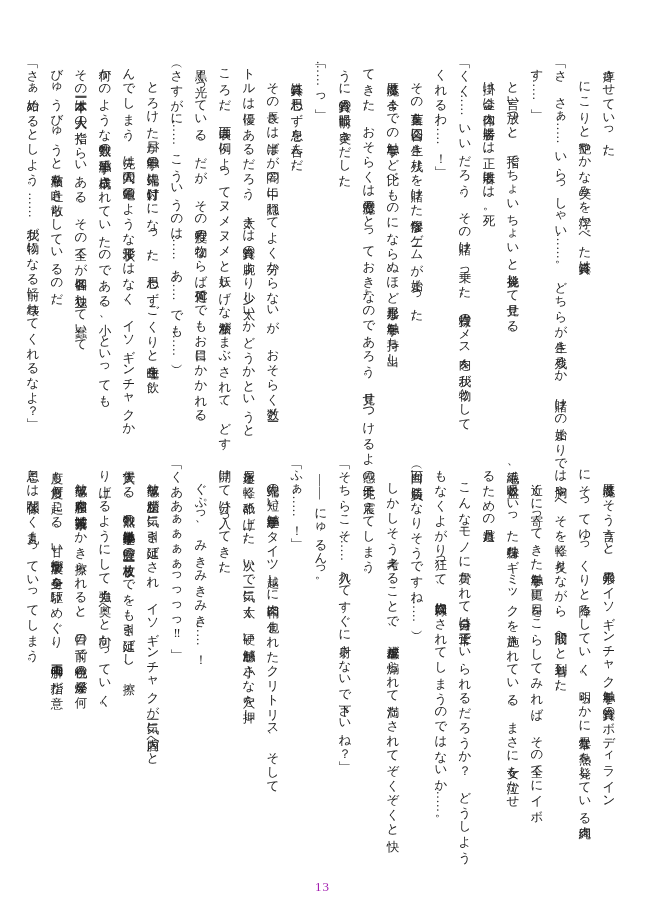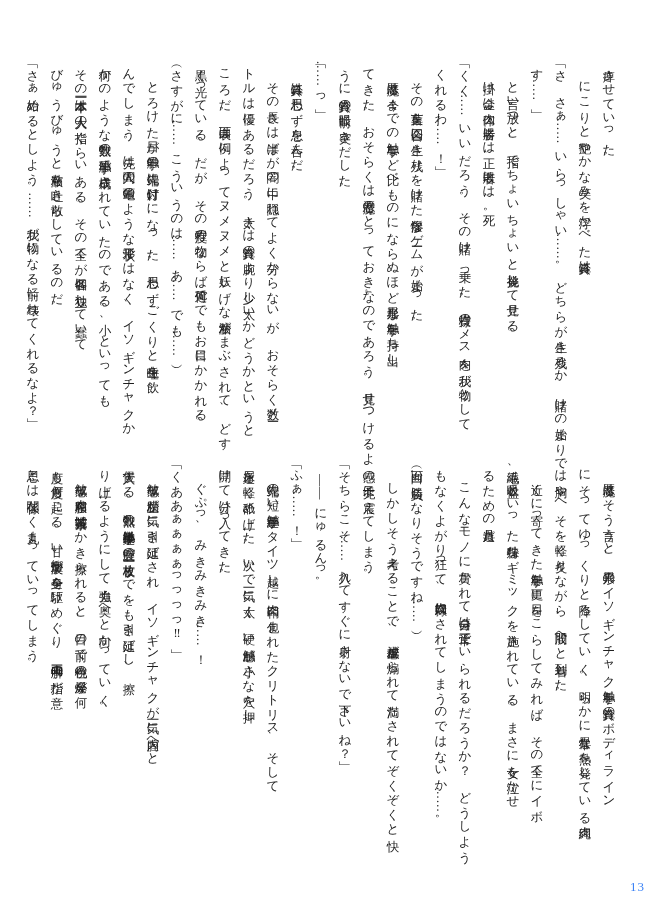--- a/index.html
+++ b/index.html
@@ -36,24 +36,24 @@
     right: 24px;
   }
   .col {
     
   }
   .page-number {
     position: absolute;
     left: 0;
     right: 0;
     bottom: 16px;
-    text-align: right;
+    text-align: center;
     font-size: 13px;
     letter-spacing: 1px;
-    color: #3b82f6;
+    color: #a21caf;
   }
 </style>
 </head>
 <body>
 
 <div class="page">
 
   <div class="vblock vblock-top"><div class="col">痺させていった。</div><div class="col">　にこりと艶やかな笑みを浮かべた真鈴は</div><div class="col">「さ、さぁ……いらっしゃい……。どちらが生き残るか、賭けの始まりで</div><div class="col">す……」</div><div class="col">　と言い放つと、指でちょいちょいと挑発して見せる。</div><div class="col">　掛け金は肉体。勝者には正、敗者には、死。</div><div class="col">「くく……いいだろう。その賭け、乗った。貴様のメス肉を我が物として</div><div class="col">くれるわ……！」</div><div class="col">　その言葉を合図に生き残りを賭けた淫惨なゲームが始まった。</div><div class="col">　悪魔は今までの触手など比べものにならぬほど異形な触手を持ち出し</div><div class="col">てきた。おそらくは悪魔の『とっておき』なのであろう。見せつけるよ</div><div class="col">うに真鈴の眼前に突きだした。</div><div class="col">「……っ」</div><div class="col">　真鈴は思わず息を呑んだ。</div><div class="col">　その長さは半ばが闇の中に隠れてよく分からないが、おそらく数メー</div><div class="col">トルは優にあるだろう。太さは真鈴の腕より少し太いかどうかというと</div><div class="col">ころだ。表面は例によってヌメヌメと妖しげな粘液がまぶされて、どす</div><div class="col">黒く光っている。だが、その程度の物ならば何処ででもお目にかかれる。</div><div class="col">（さすがに……こういうのは……あ……でも……）</div><div class="col">　とろけた目が触手の先端に釘付けになった。思わずごくりと生唾を飲</div><div class="col">んでしまう。先は人間の亀頭のような形状ではなく、イソギンチャクか</div><div class="col">何かのような無数の小触手で構成されていたのである。小、といっても</div><div class="col">その一本一本は大人の指ぐらいある。その全てが各個に独立して蠢いて</div><div class="col">びゅうびゅうと粘液を吐き散らしているのだ。</div><div class="col">「さぁ始めるとしよう。……我が物になる前に壊れてくれるなよ？」</div></div>
 
   <div class="vblock vblock-bottom"><div class="col">　悪魔はそう言うと、異形のイソギンチャク触手を真鈴のボディライン</div><div class="col">にそってゆっくりと降ろしていく。明らかに異常な熱を発している肉縄</div><div class="col">は胸やへそを軽く炙りながら、股間へと到着した。</div><div class="col">　近くに寄ってきた触手を更に目をこらしてみれば、その全てにイボ、</div><div class="col">繊毛、吸盤といった特殊なギミックを施されている。まさに女を泣かせ</div><div class="col">るための道具だ。</div><div class="col">　こんなモノに貫かれて自分は正常でいられるだろうか？　どうしよう</div><div class="col">もなくよがり狂って、肉奴隷にされてしまうのではないか……。</div><div class="col">（面白い勝負になりそうですね……）</div><div class="col">　しかしそう考えることで、被虐感が煽られて満たされてぞくぞくと快</div><div class="col">感の予兆に震えてしまう。</div><div class="col">「そちらこそ……入れてすぐに射さないで下さいね？」</div><div class="col">　――にゅるんっ。</div><div class="col">「ふぁ……！」</div><div class="col">　先端の短い触手達がタイツ越しに肉鞘に包まれたクリトリス、そして</div><div class="col">尿道を軽く舐め上げた。次いで一気に太く、硬い感触が小さな穴を押し</div><div class="col">開けて分け入ってきた。</div><div class="col">　ぐぷっ、みきみきみき……！</div><div class="col">「くああぁぁぁぁっっっっ‼」</div><div class="col">　敏感な粘膜が一気に引き延ばされ、イソギンチャクが一気に膣内へと</div><div class="col">侵入する。無数の巣小触手達は膣襞の一枚一枚までをも引き延ばし、擦</div><div class="col">り上げるようにして力強く奥へと向かっていく。</div><div class="col">　敏感な肉粘膜を滅茶苦茶にかき擦られると、目の前で桃色の爆発が何</div><div class="col">度も何度も起こる。甘い衝撃波が全身を駆けめぐり、両手両脚の指が意</div><div class="col">思とは関係なく丸まっていってしまう。</div></div>

